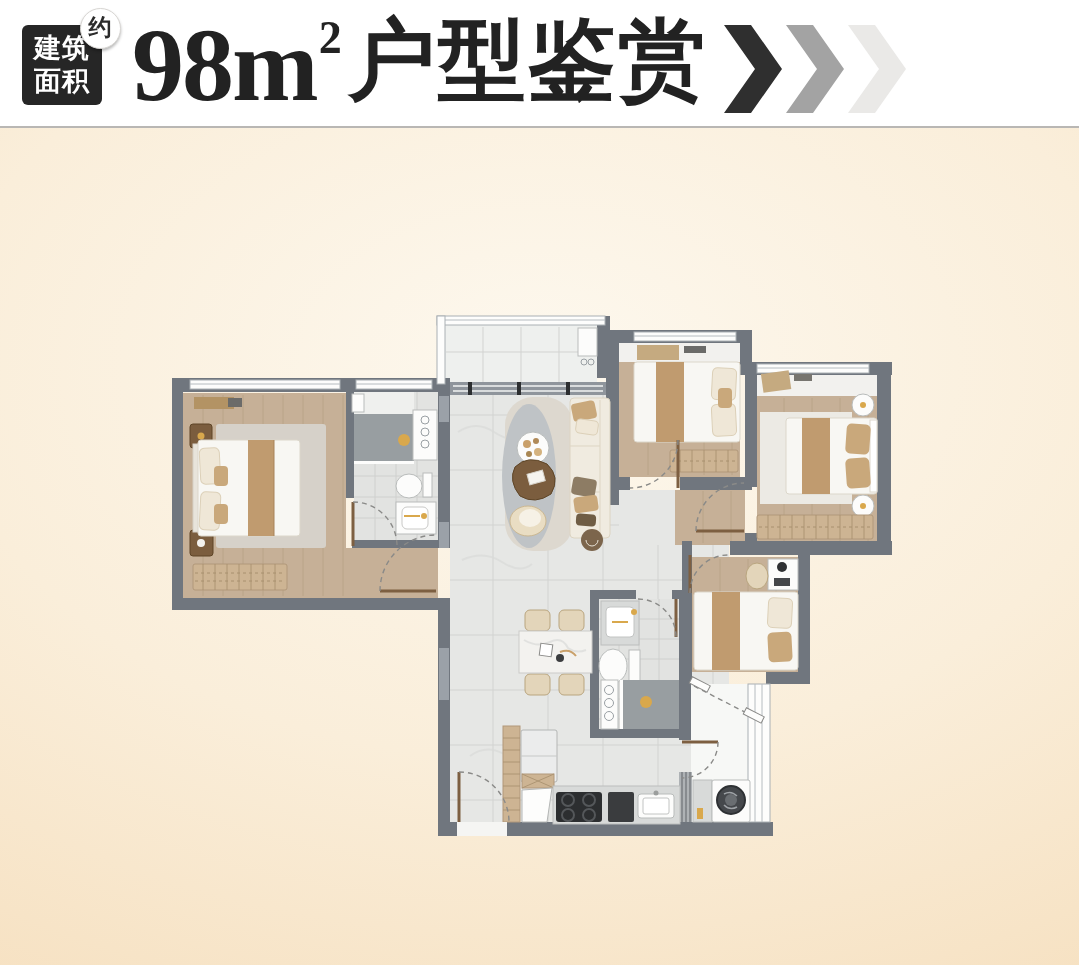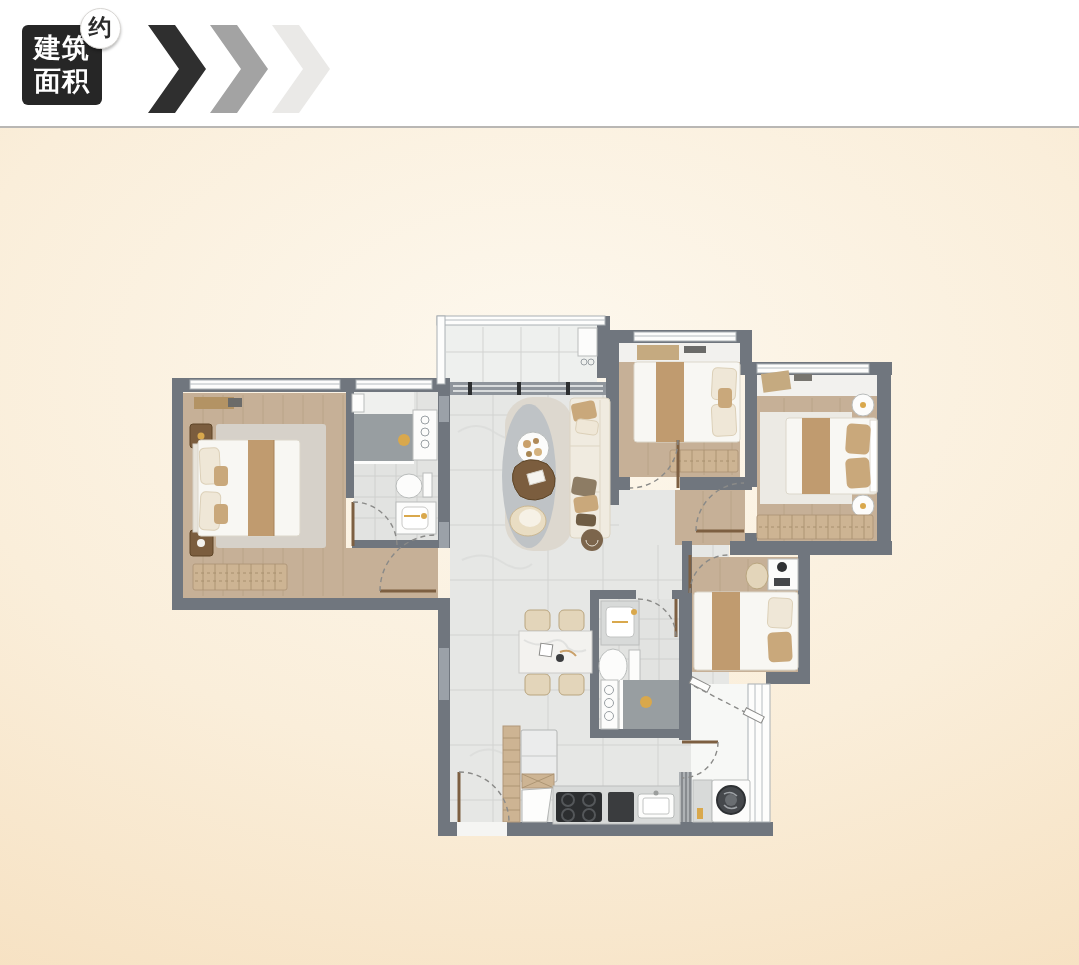--- a/index.html
+++ b/index.html
@@ -448,20 +448,26 @@
   </svg>
 
   <div class="header">
     <div class="badge">
       <span>建筑</span>
       <span>面积</span>
       <div class="approx-circle">
         <span>约</span>
       </div>
     </div>
+    <div class="title">
+      <span class="num">98</span>
+      <span class="num">m</span>
+      <span class="sup">2</span>
+      <span class="cjk">户型鉴赏</span>
+    </div>
     <svg class="chevrons" width="200" height="90" viewBox="0 0 200 90">
       <polygon class="chev1" points="0,0 27,0 58,44 27,88 0,88 31,44"></polygon>
       <polygon class="chev2" points="62,0 89,0 120,44 89,88 62,88 93,44"></polygon>
       <polygon class="chev3" points="124,0 151,0 182,44 151,88 124,88 155,44"></polygon>
     </svg>
   </div>
 
 </div>
 
 </body></html>

